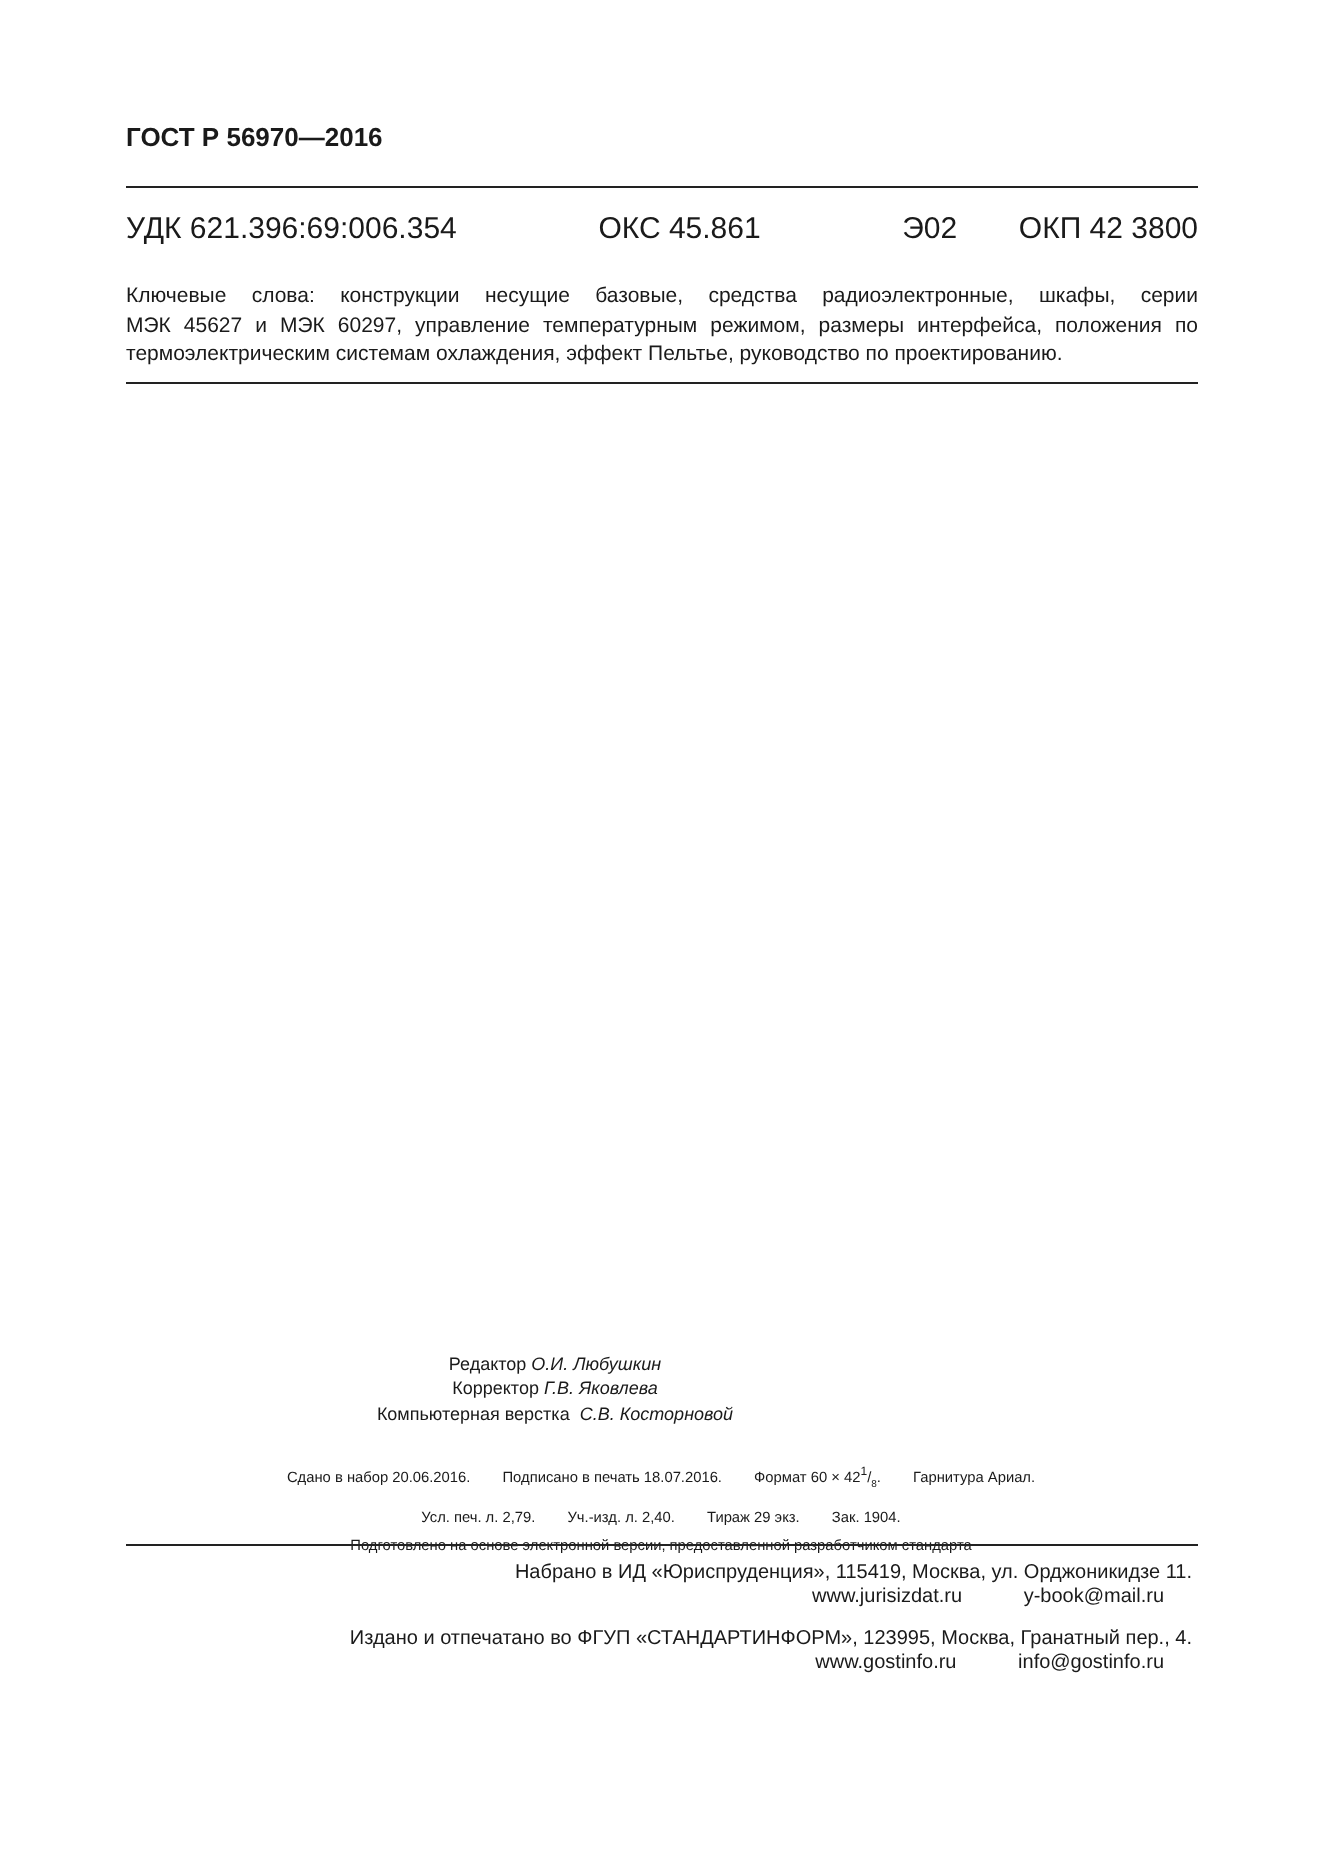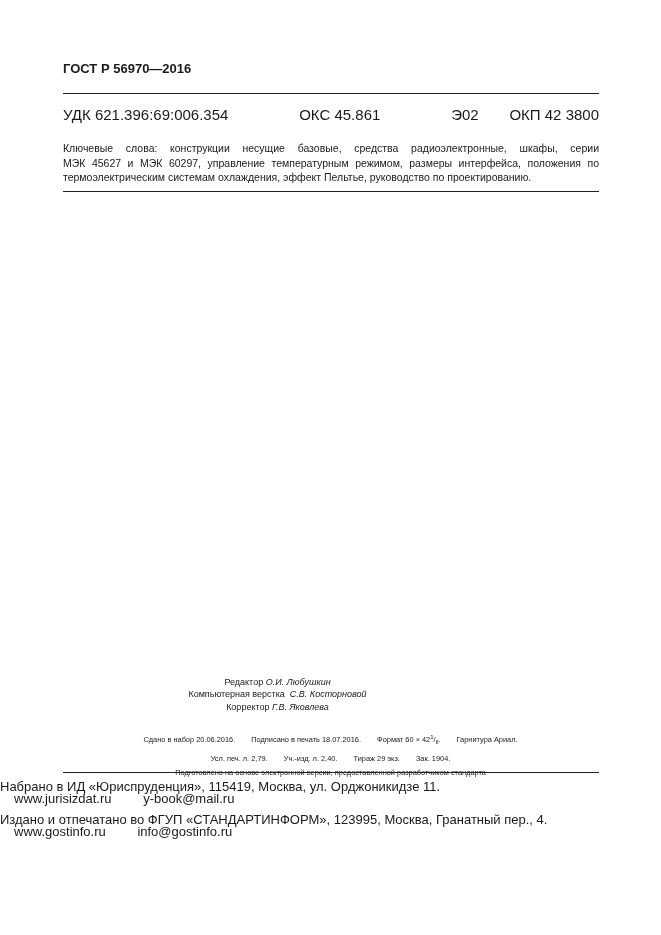--- a/index.html
+++ b/index.html
@@ -12,21 +12,21 @@
            display: flex; justify-content: space-between; }
   .codes span { white-space: nowrap; }
   .kw { left: 63px; top: 141px; width: 536px; font-size: 10.5px; line-height: 14.6px;
         text-align: justify; }
   .kw .l { display: block; text-align-last: justify; }
   .kw .last { display: block; text-align-last: left; }
   .credits { left: 0; width: 555px; top: 676px; text-align: center; font-size: 9px; line-height: 12.3px; }
   .credits i { font-style: italic; }
   .imprint { left: 0; width: 661px; top: 730px; text-align: center; font-size: 7.4px; line-height: 15px; }
   .imprint span { margin: 0 7px; }
-  .pub { left: 0; width: 596px; text-align: left; font-size: 13px; line-height: 12px; }
+  .pub { left: 0; width: 596px; text-align: right; font-size: 10px; line-height: 12px; }
   .pub span { margin: 0 14px; }
   sup.f { font-size: 6px; }
   sub.f { font-size: 5px; }
 </style>
 </head>
 <body>
 
 <div class="abs title">ГОСТ Р 56970—2016</div>
 
 <div class="rule" style="left:63px; top:93px; width:536px;"></div>
@@ -45,26 +45,26 @@
 </div>
 
 <div class="rule" style="left:63px; top:191px; width:536px;"></div>
 
 <div class="abs credits">
   <div>
     <span>Редактор</span>
     <i>О.И. Любушкин</i>
   </div>
   <div>
+    <span>Корректор</span>
+    <i>Г.В. Яковлева</i>
+  </div>
+  <div>
     <span>Компьютерная верстка</span>&nbsp;
     <i>С.В. Косторновой</i>
-  </div>
-  <div>
-    <span>Корректор</span>
-    <i>Г.В. Яковлева</i>
   </div>
 </div>
 
 <div class="abs imprint">
   <div>
     <span>Сдано в набор 20.06.2016.</span>
     <span>Подписано в печать 18.07.2016.</span>
     <span><span style="margin:0">Формат 60 × 42</span><sup class="f">1</sup>/<sub class="f">8</sub>.</span>
     <span>Гарнитура Ариал.</span>
   </div>

